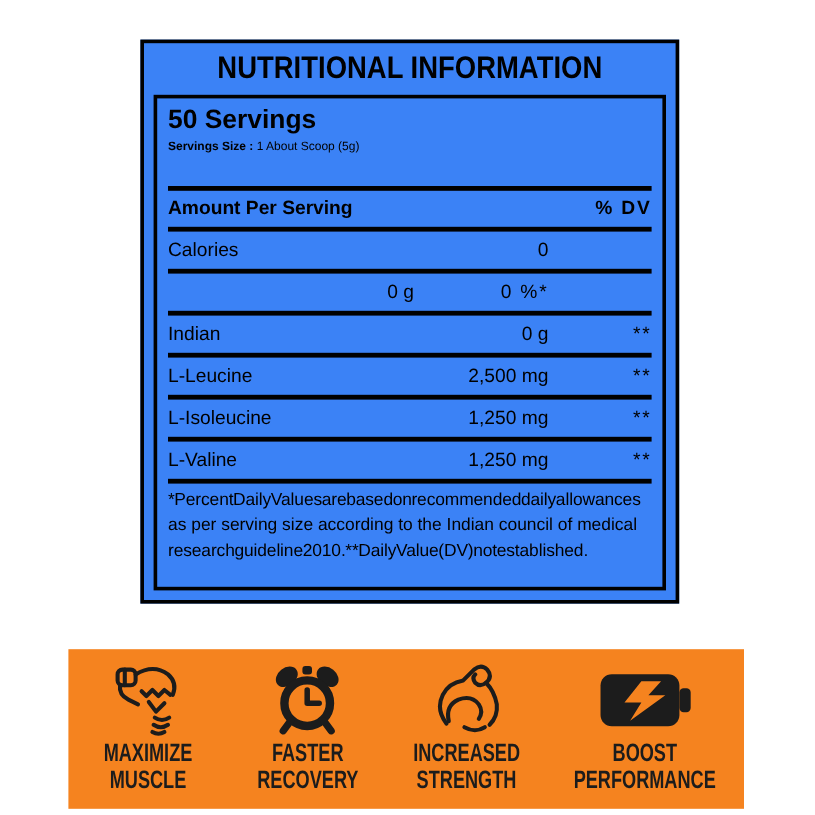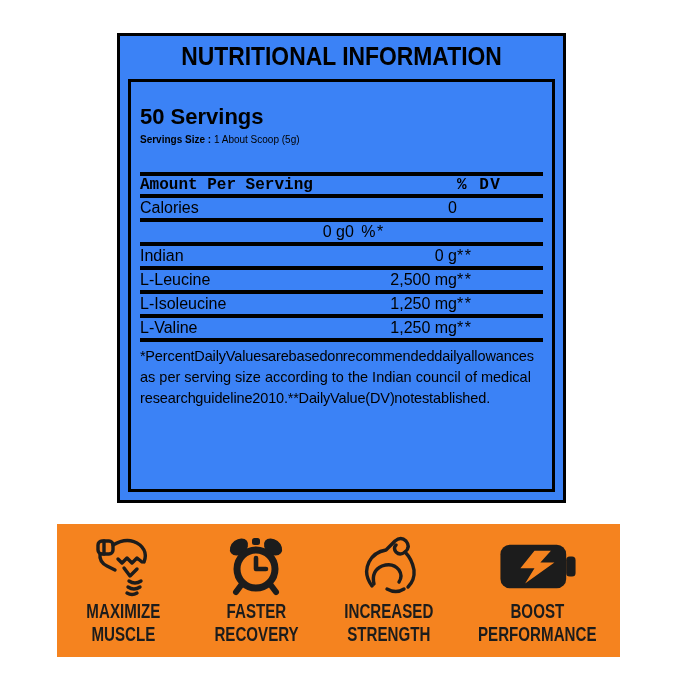--- a/index.html
+++ b/index.html
@@ -26,44 +26,44 @@
     transform: scaleX(.88); transform-origin: center;
     letter-spacing: 0px;
   }
   .inner {
     position: absolute; left: 8px; right: 8px; top: 43px; bottom: 8px;
     border: 3px solid #000;
     padding: 0 9px;
     overflow: hidden;
   }
   .servings {
-    font-size: 22px; font-weight: bold; margin-top: 22px; line-height: 25px;
+    font-size: 22px; font-weight: bold; margin-top: 5px; line-height: 25px;
   }
   .serving-size { font-size: 10px; line-height: 19px; margin-top: 1px; }
   .serving-size .b { font-weight: bold; }
 
   .bar { height: 4px; background: #000; }
   .bar.first { margin-top: 23px; }
 
   .row {
     display: grid;
     grid-template-columns: 1fr 112px 86px;
     align-items: center;
-    height: 20px; font-size: 16px;
-  }
-  .row.header { height: 18px; font-weight: bold; font-family: Liberation Mono, monospace; }
+    height: 31px; font-size: 16px;
+  }
+  .row.header { height: 30px; font-weight: bold; }
   .row .a { text-align: right; }
-  .row .d { letter-spacing: 1.5px; }
+  .row .d { text-align: right; letter-spacing: 1.5px; }
 
   .footnote { padding-top: 4px; font-size: 14.5px; line-height: 21px; }
   .footnote .tight { word-spacing: -0.29em; letter-spacing: -0.1px; }
 
   
   .banner {
-    position: absolute; left: 57px; top: 524px;
+    position: absolute; left: 57px; top: 541px;
     width: 563px; height: 133px;
     background: var(--orange);
     display: flex;
   }
   .feature {
     flex: 1; display: flex; flex-direction: column; align-items: center;
     padding-top: 9px; color: var(--ink);
   }
   .feature .icon {
     height: 66px; display: flex; align-items: center; justify-content: center;

